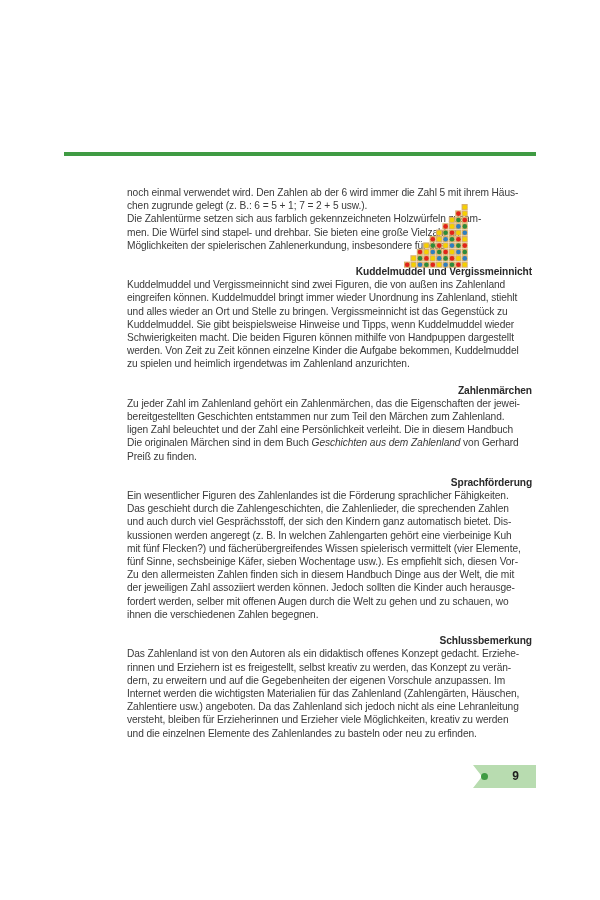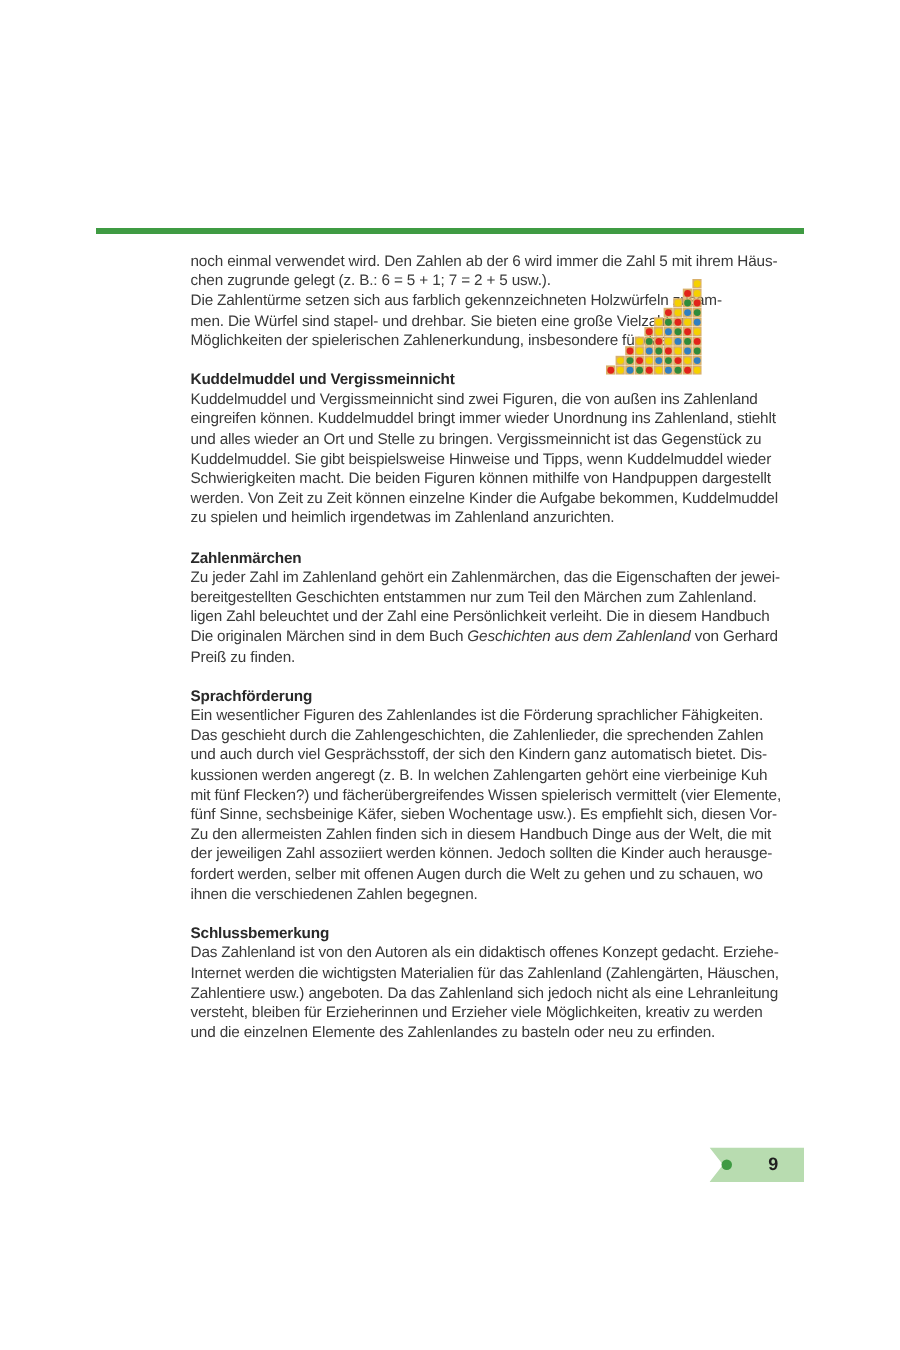--- a/index.html
+++ b/index.html
@@ -4,26 +4,26 @@
 <style>
   html, body { margin: 0; padding: 0; }
   body {
     width: 600px; height: 900px; background: #ffffff; position: relative; overflow: hidden;
     font-family: "Liberation Sans", sans-serif; color: #3a3a3a;
   }
   .top-rule {
     position: absolute; left: 64px; top: 152px; width: 472px; height: 4px; background: #3f9b43;
   }
   .content {
-    position: absolute; left: 127px; top: 168px; width: 405px;
+    position: absolute; left: 127px; top: 186px; width: 405px;
     font-size: 10.2px; line-height: 13.2px; letter-spacing: -0.1px;
   }
   .content p { margin: 0; }
   .section { margin-top: 13px; }
-  .heading { font-weight: bold; color: #2a2a2a; }
+  .heading { font-weight: bold; color: #2a2a2a; text-align: right; }
   .intro-wrap { position: relative; }
   .towers {
     position: absolute; left: 277px; top: 16px; width: 66px; height: 66px;
   }
   .towers svg { display: block; }
   .page-tab {
     position: absolute; left: 473px; top: 765px; width: 63px; height: 23px;
   }
   .page-tab svg { position: absolute; left: 0; top: 0; }
   .page-dot {
@@ -193,20 +193,22 @@
     <p>fünf Sinne, sechsbeinige Käfer, sieben Wochentage usw.). Es empfiehlt sich, diesen Vor-</p>
     <p>Zu den allermeisten Zahlen finden sich in diesem Handbuch Dinge aus der Welt, die mit</p>
     <p>der jeweiligen Zahl assoziiert werden können. Jedoch sollten die Kinder auch herausge-</p>
     <p>fordert werden, selber mit offenen Augen durch die Welt zu gehen und zu schauen, wo</p>
     <p>ihnen die verschiedenen Zahlen begegnen.</p>
   </div>
 
   <div class="section">
     <p class="heading">Schlussbemerkung</p>
     <p>Das Zahlenland ist von den Autoren als ein didaktisch offenes Konzept gedacht. Erziehe-</p>
+    <p>rinnen und Erziehern ist es freigestellt, selbst kreativ zu werden, das Konzept zu verän-</p>
+    <p>dern, zu erweitern und auf die Gegebenheiten der eigenen Vorschule anzupassen. Im</p>
     <p>Internet werden die wichtigsten Materialien für das Zahlenland (Zahlengärten, Häuschen,</p>
     <p>Zahlentiere usw.) angeboten. Da das Zahlenland sich jedoch nicht als eine Lehranleitung</p>
     <p>versteht, bleiben für Erzieherinnen und Erzieher viele Möglichkeiten, kreativ zu werden</p>
     <p>und die einzelnen Elemente des Zahlenlandes zu basteln oder neu zu erfinden.</p>
   </div>
 </div>
 
 <div class="page-tab">
   <svg width="63" height="23" viewBox="0 0 63 23">
     <polygon points="0,0 63,0 63,23 0,23 9,11.5" fill="#b8dcb0"></polygon>

